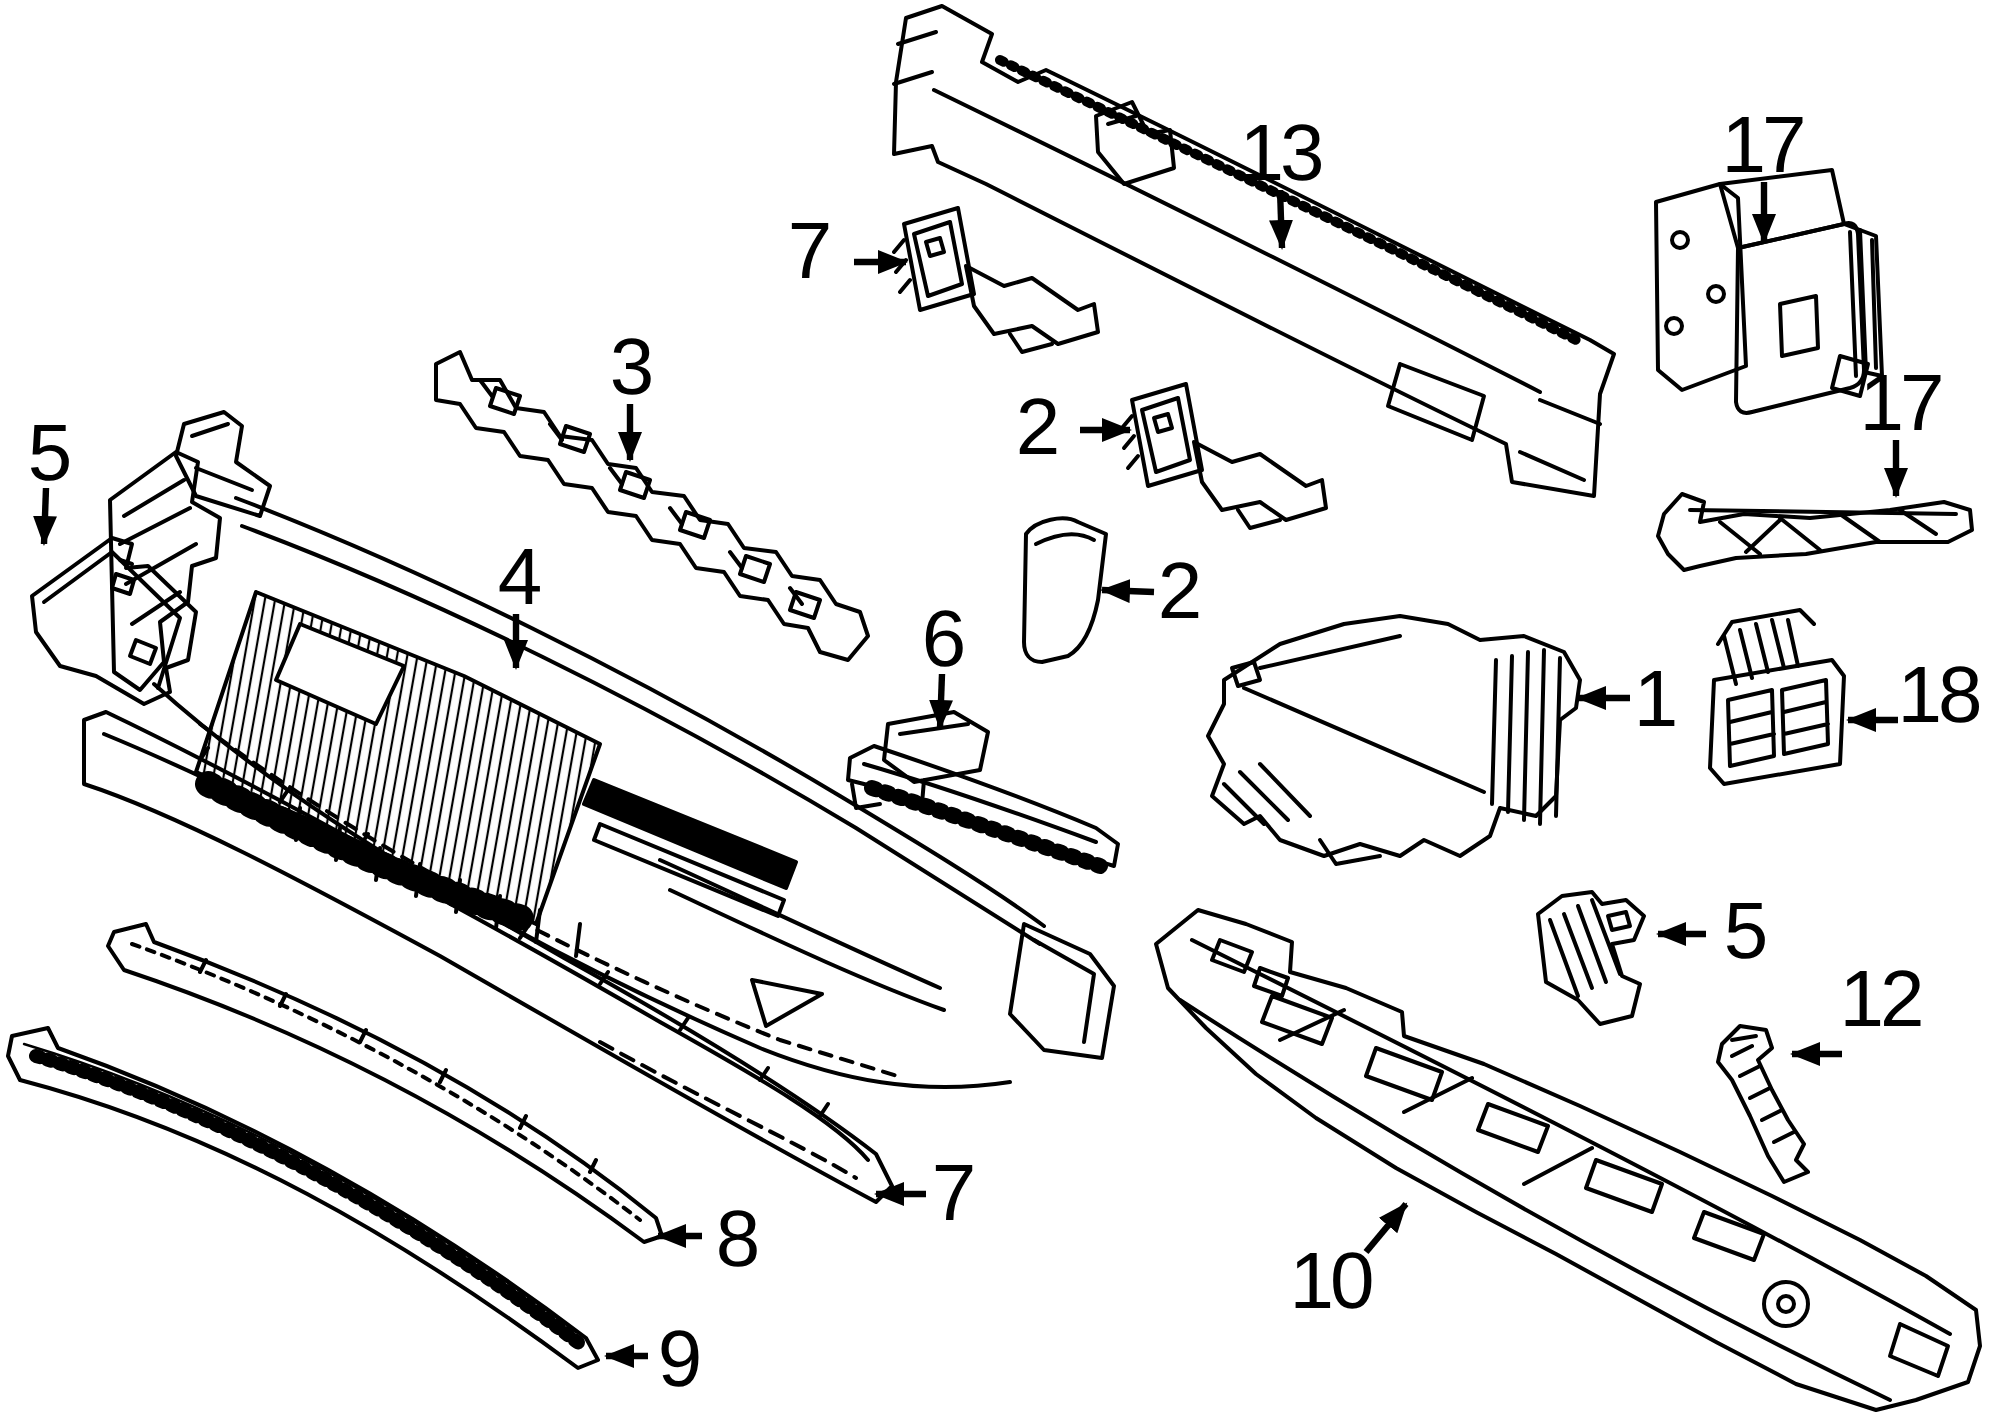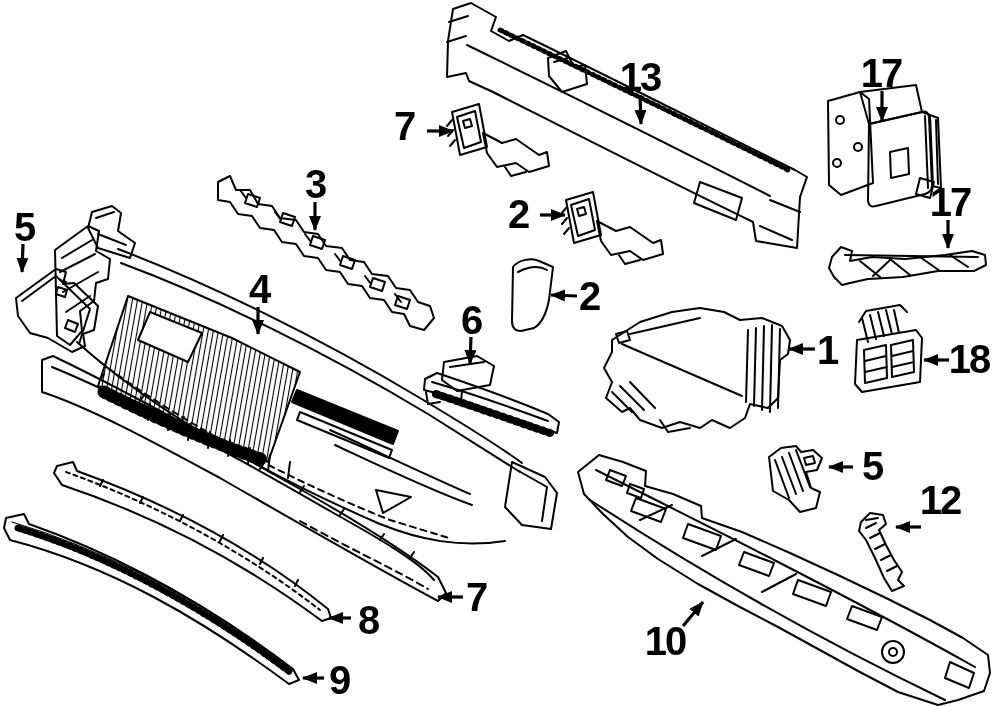--- a/index.html
+++ b/index.html
@@ -4,21 +4,21 @@
 <title>Parts Diagram</title>
 <style>
   html,body{margin:0;padding:0;background:#fff;}
   .stage{
     position:relative;width:1000px;height:706px;background:#ffffff;
     font-family:"Liberation Sans",sans-serif;overflow:hidden;
   }
   .stage svg{position:absolute;left:0;top:0;}
   .num{
     position:absolute;transform:translate(-50%,-50%);
-    font-weight:bold;font-size:40px;letter-spacing:-2px;color:#000;
+    font-weight:normal;font-size:40px;letter-spacing:-2px;color:#000;
     line-height:1;white-space:nowrap;user-select:none;
   }
   .art{fill:none;stroke:#000;stroke-width:2;stroke-linejoin:round;stroke-linecap:round;}
 </style>
 </head>
 <body>
 
 <div class="stage">
 
 <svg width="1000" height="706" viewBox="0 0 1000 706">
@@ -210,15 +210,15 @@
   <div class="num" style="left:368px;top:620px">8</div>
   <div class="num" style="left:339px;top:680px">9</div>
   <div class="num" style="left:665px;top:641px">10</div>
   <div class="num" style="left:872px;top:466px">5</div>
   <div class="num" style="left:940px;top:500px">12</div>
   <div class="num" style="left:640px;top:77px">13</div>
   <div class="num" style="left:404px;top:126px">7</div>
   <div class="num" style="left:518px;top:214px">2</div>
   <div class="num" style="left:881px;top:73px">17</div>
   <div class="num" style="left:950px;top:202px">17</div>
-  <div class="num" style="left:969px;top:359px">18</div>
+  <div class="num" style="left:969px;top:348px">18</div>
 
 </div>
 
 </body></html>

